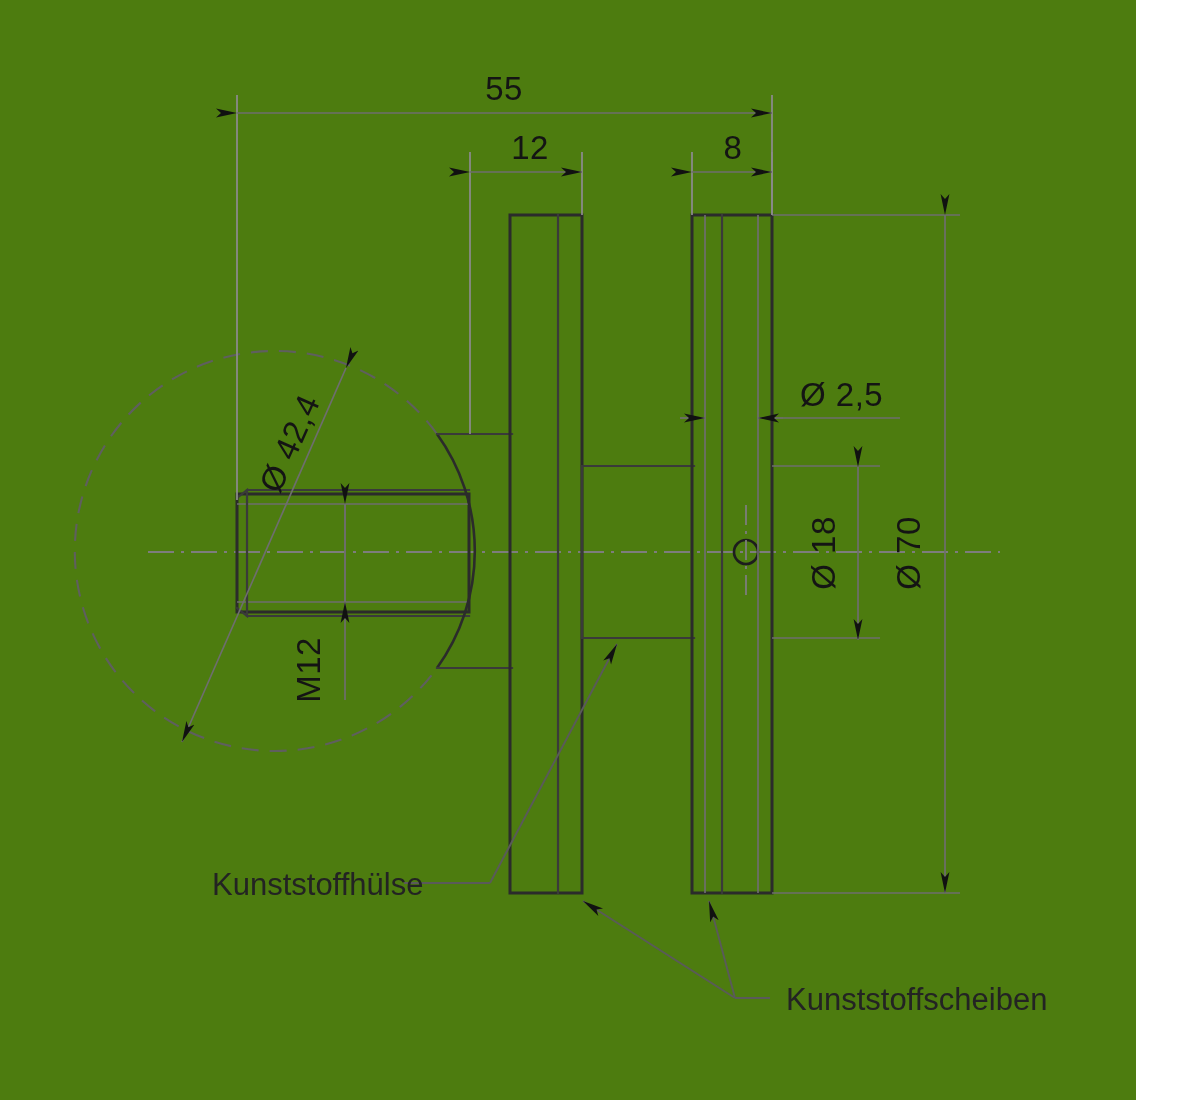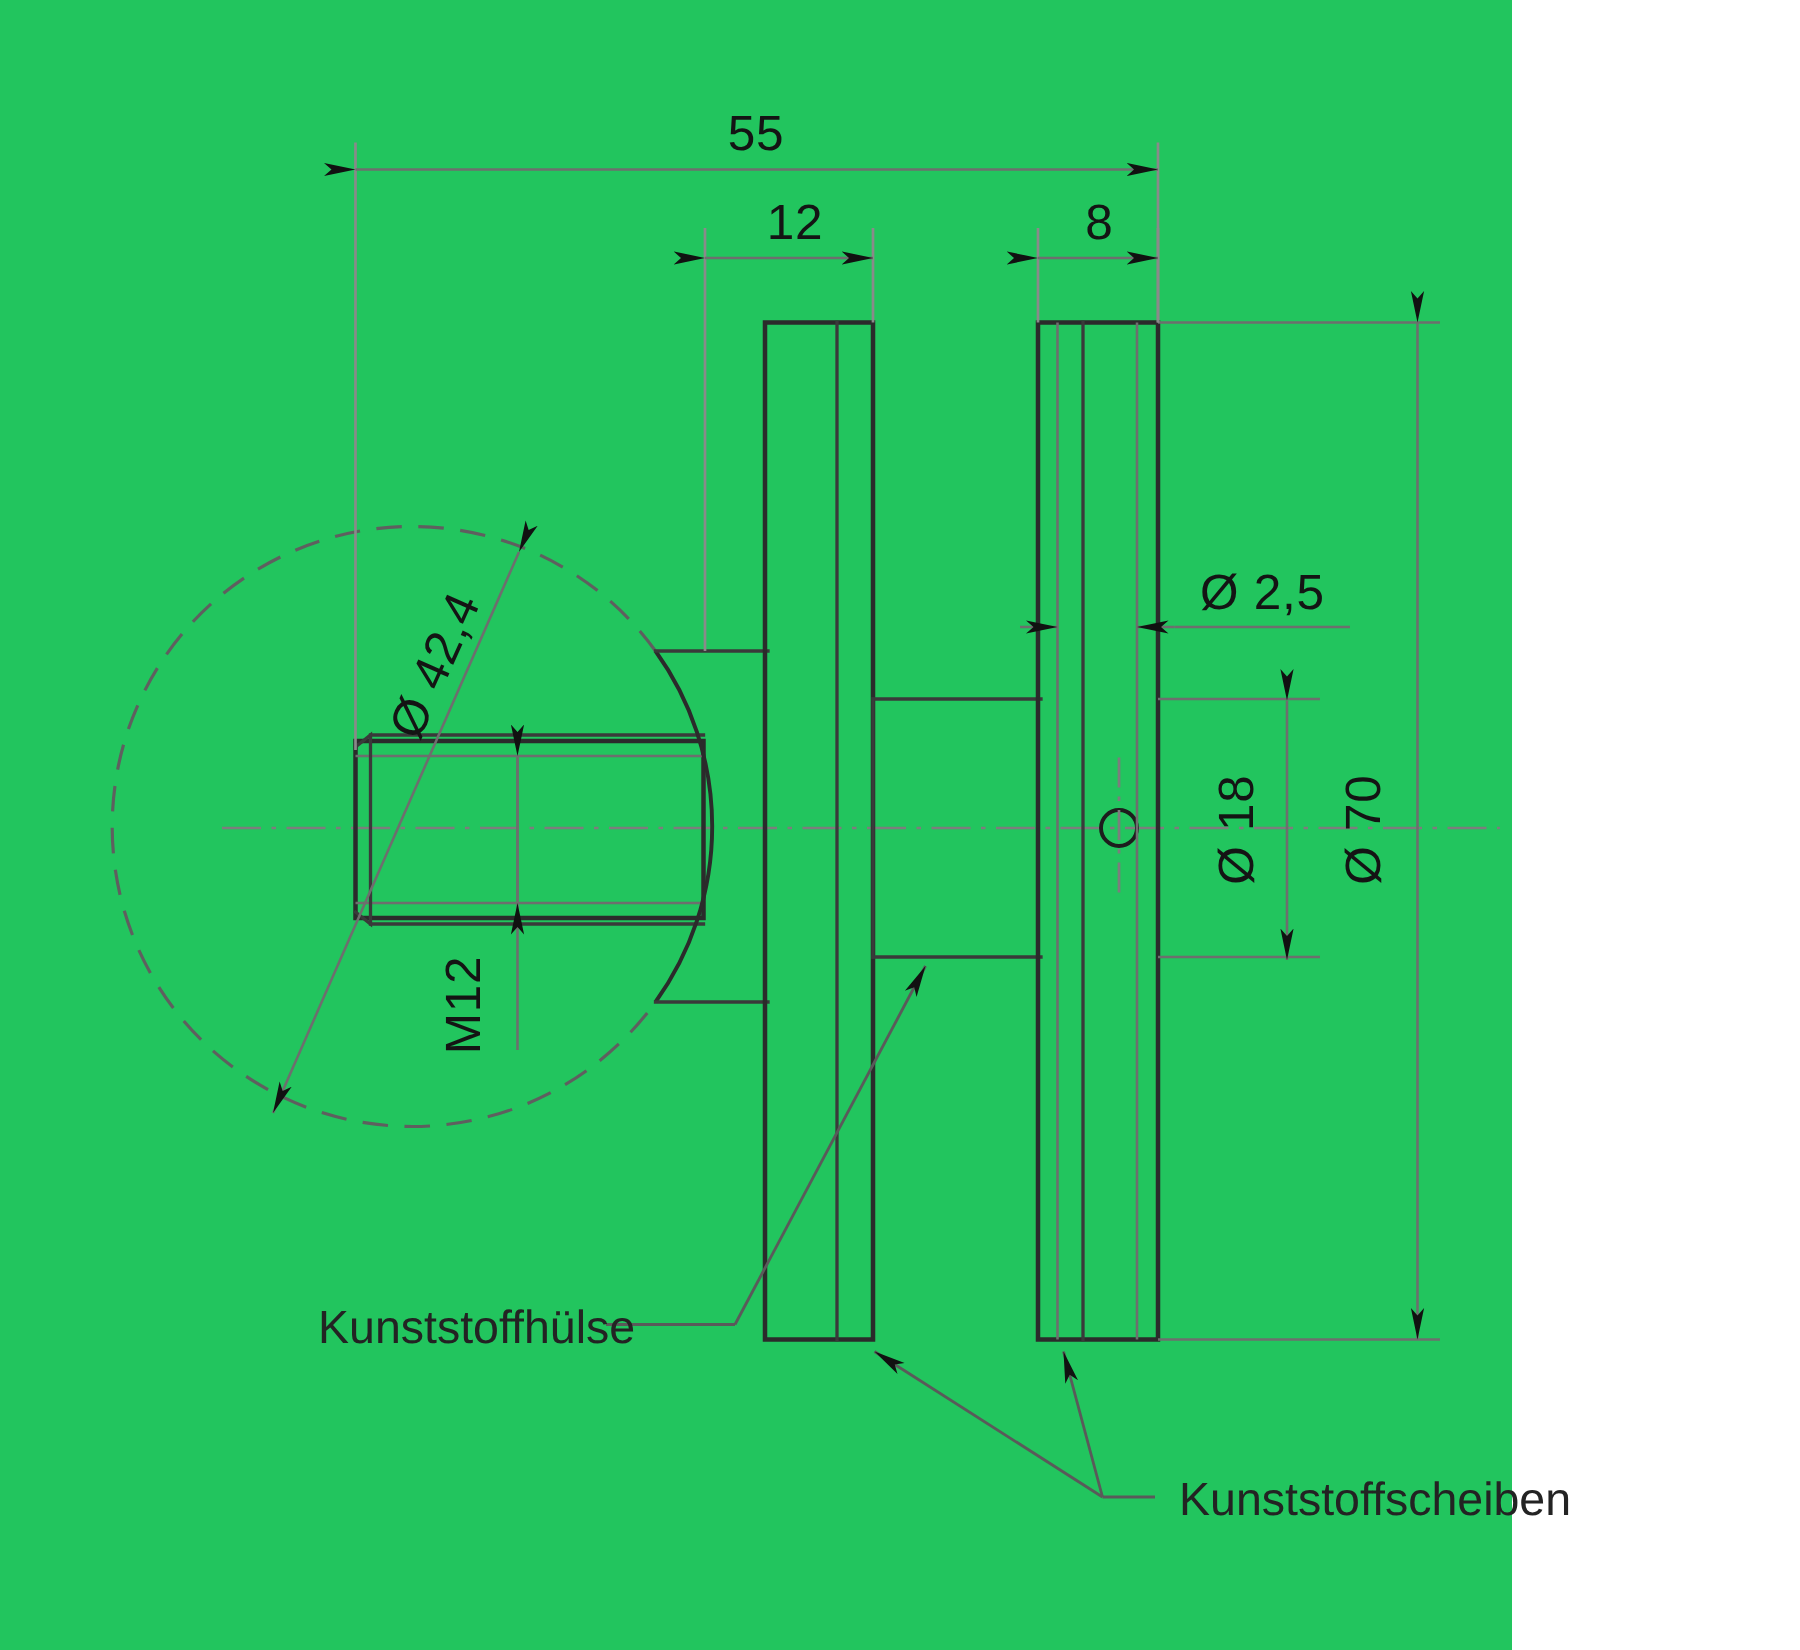--- a/index.html
+++ b/index.html
@@ -8,23 +8,23 @@
     background: #ffffff;
   }
   body {
     width: 1200px;
     height: 1100px;
     font-family: "Liberation Sans", sans-serif;
     overflow: hidden;
   }
   #drawing-root {
     position: relative;
-    width: 1008px;
+    width: 1136px;
     height: 1100px;
-    background: #22c55e;
+    background: #4d7c0f;
   }
   svg.drawing {
     display: block;
     width: 1200px;
     height: 1100px;
   }
   .solid-thick {
     fill: none;
     stroke: #2b2b2b;
     stroke-width: 3;

